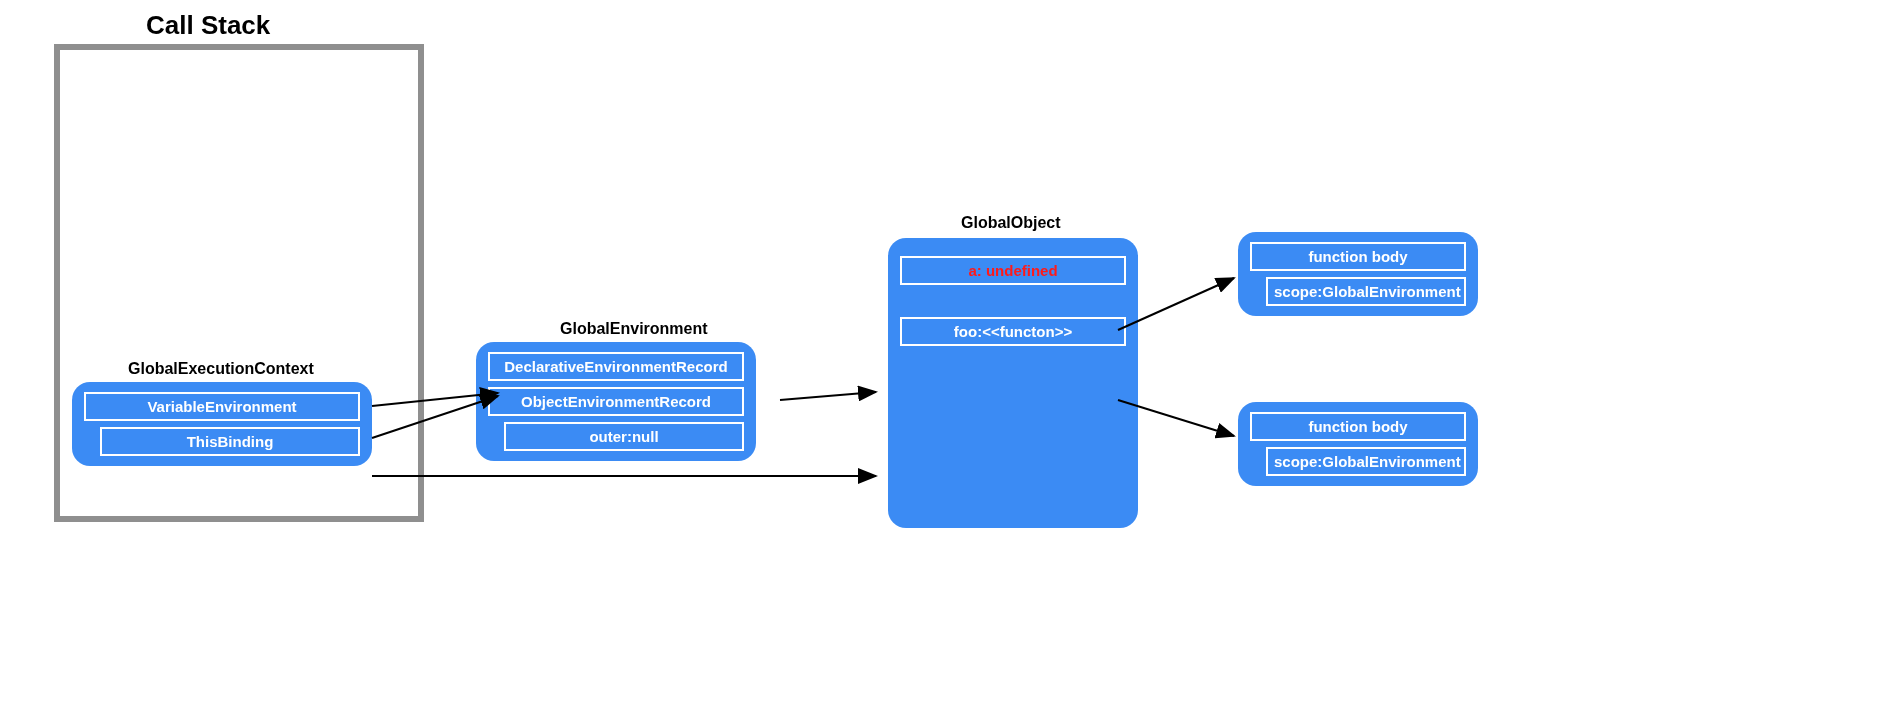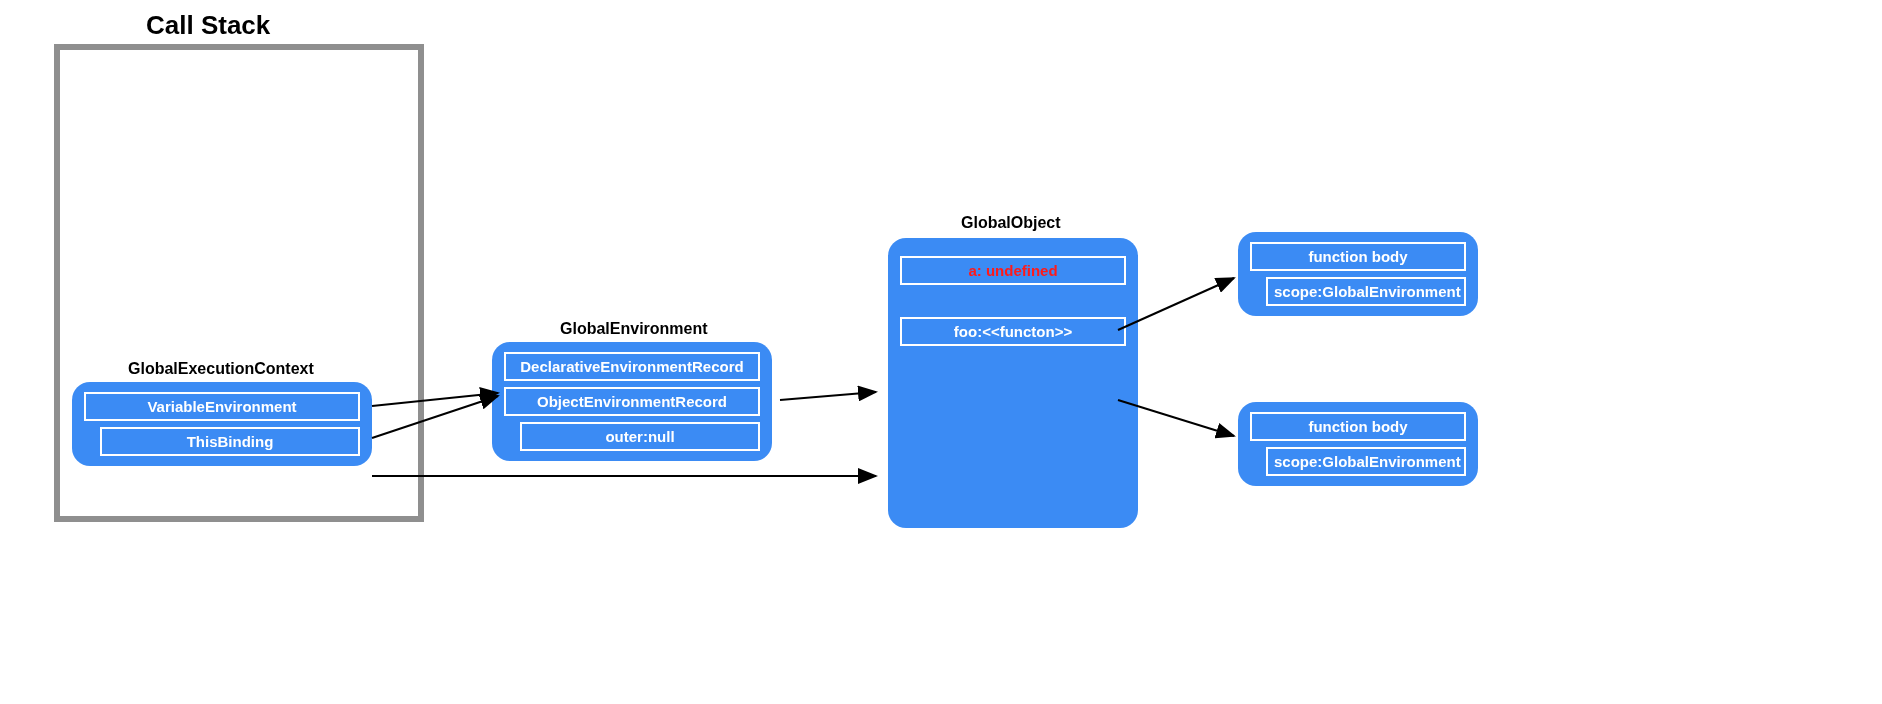--- a/index.html
+++ b/index.html
@@ -69,21 +69,21 @@
 
   <div class="heading" style="left:128px; top:360px;">GlobalExecutionContext</div>
 
   <div class="box" style="left:72px; top:382px; width:300px;">
     <div class="row">VariableEnvironment</div>
     <div class="row">ThisBinding</div>
   </div>
 
   <div class="heading" style="left:560px; top:320px;">GlobalEnvironment</div>
 
-  <div class="box" style="left:492px; top:342px; width:280px;">
+  <div class="box" style="left:476px; top:342px; width:280px;">
     <div class="row">DeclarativeEnvironmentRecord</div>
     <div class="row">ObjectEnvironmentRecord</div>
     <div class="row">outer:null</div>
   </div>
 
   <div class="heading" style="left:955px; top:214px;margin-left:6px;">GlobalObject</div>
 
   <div class="box" style="left:888px; top:238px; width:250px; height:290px; padding-top:18px;">
     <div class="row red">a: undefined</div>
     <div class="spacer"></div>

